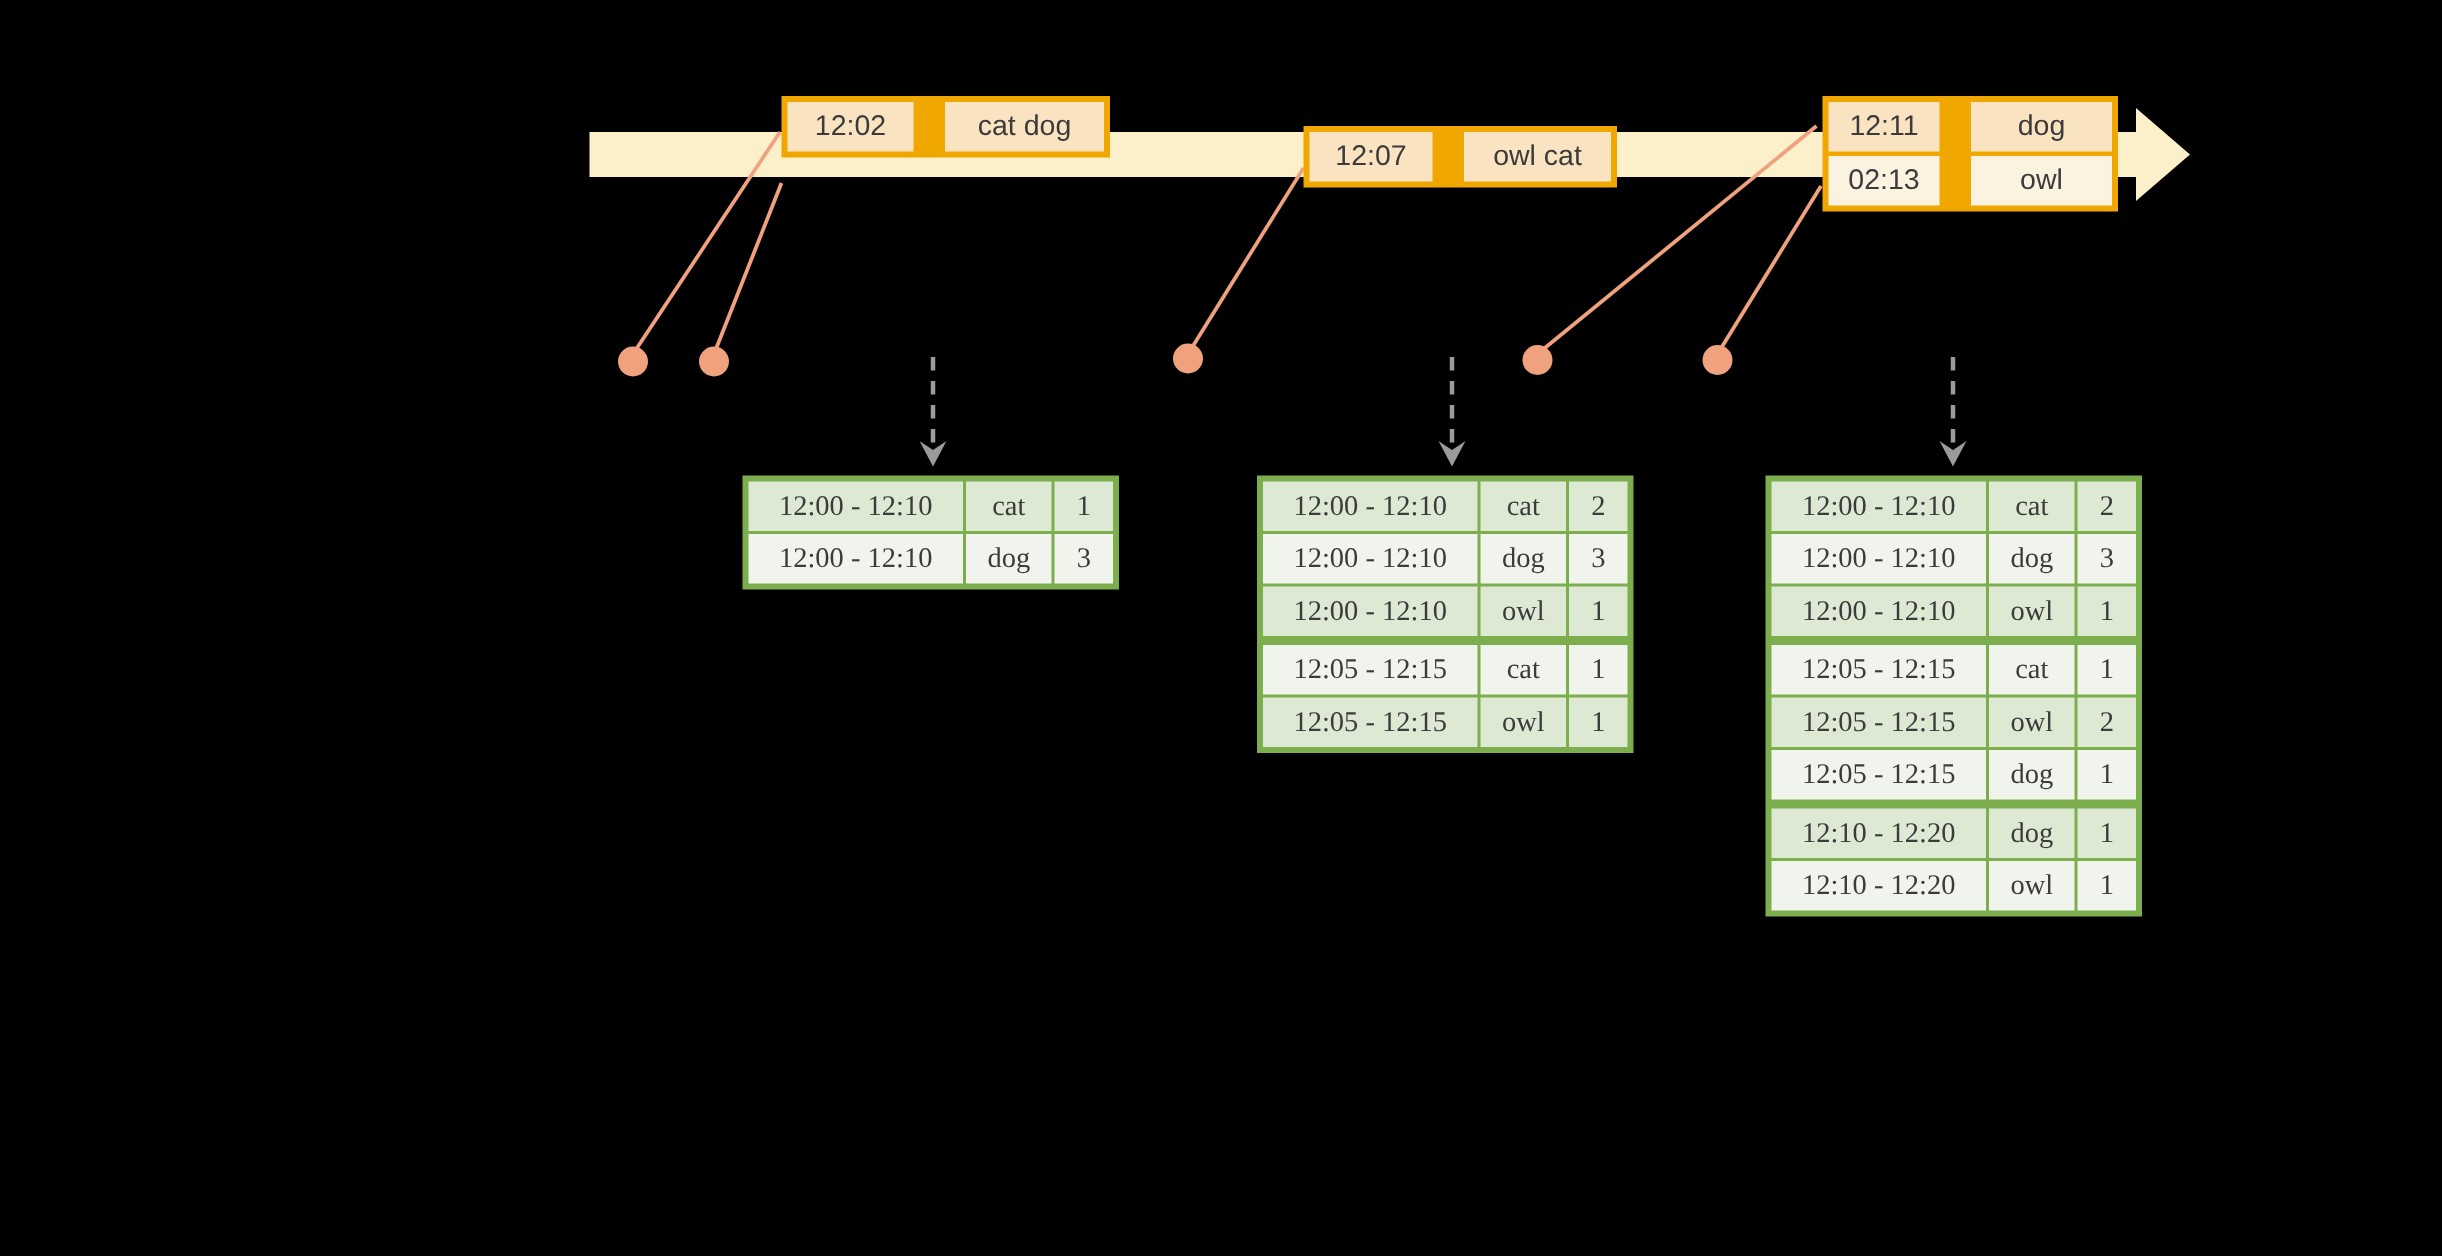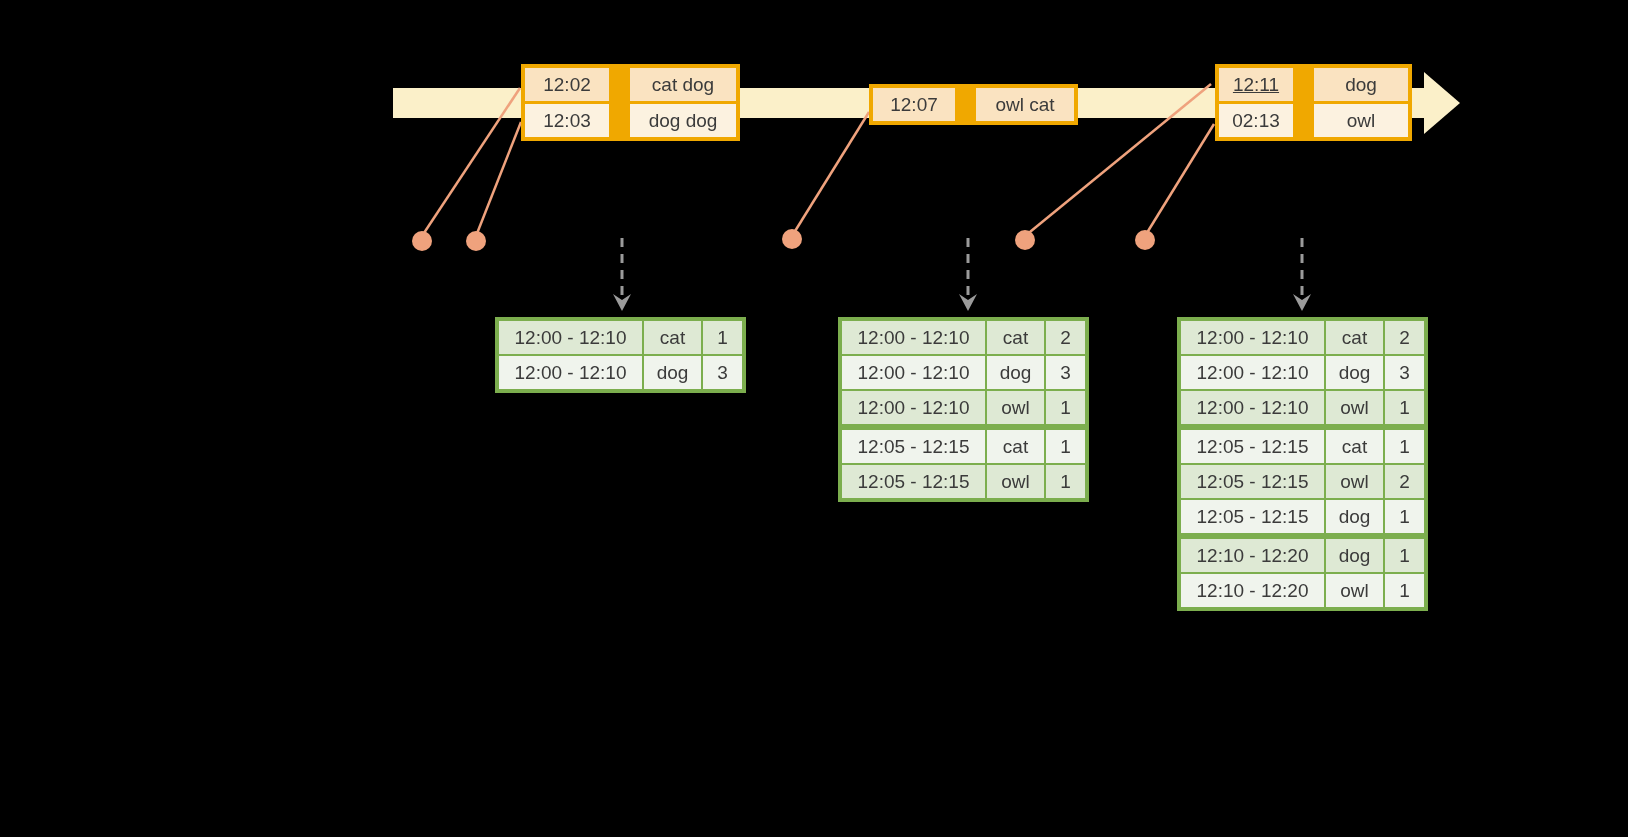--- a/index.html
+++ b/index.html
@@ -26,21 +26,21 @@
   .event-table{
     position:absolute;z-index:3;background:var(--event_border);
     padding:4px;display:flex;flex-direction:column;gap:3px;
   }
   .event-row{display:flex;gap:21px;height:33px;}
   .event-row:nth-child(odd) .cell{background:var(--event_row_fill_dark);}
   .event-row:nth-child(even) .cell{background:var(--event_row_fill_light);}
   
   .result-table{
     position:absolute;z-index:3;background:var(--result_border);
-    padding:4px;display:flex;flex-direction:column;gap:2px;
+    padding:4px;display:flex;flex-direction:column;gap:2px;font-family:Liberation Serif, serif;
   }
   .result-row{display:flex;gap:2px;height:33px;}
   .result-row.group-start{margin-top:4px;}
   .result-row:nth-child(odd) .cell{background:var(--result_row_fill_dark);}
   .result-row:nth-child(even) .cell{background:var(--result_row_fill_light);}
   .cell{
     display:flex;align-items:center;justify-content:center;
     font-size:19px;color:var(--text);white-space:nowrap;
   }
 </style>
@@ -78,34 +78,30 @@
       <line class="trigger-line" x1="1302" y1="238" x2="1302" y2="296"></line>
       <path class="trigger-head" d="M1293,294 L1302,311 L1311,294 L1302,300 Z"></path>
     </g>
   </svg>
 
   <div class="event-table" style="left:521px;top:64px;">
       <div class="event-row">
         <div class="cell" style="width: 84px;">12:02</div>
         <div class="cell" style="width: 106px;">cat dog</div>
       </div>
-      <div class="event-row">
-        <div class="cell" style="width: 84px;">12:03</div>
-        <div class="cell" style="width: 106px;">dog dog</div>
-      </div>
     </div>
   <div class="event-table" style="left:869px;top:84px;">
       <div class="event-row">
         <div class="cell" style="width: 82px;">12:07</div>
         <div class="cell" style="width: 98px;">owl cat</div>
       </div>
     </div>
   <div class="event-table" style="left:1215px;top:64px;">
       <div class="event-row">
-        <div class="cell" style="width: 74px; text-decoration: underline;">12:11</div>
+        <div class="cell" style="width: 74px;">12:11</div>
         <div class="cell" style="width: 94px;">dog</div>
       </div>
       <div class="event-row">
         <div class="cell" style="width: 74px;">02:13</div>
         <div class="cell" style="width: 94px;">owl</div>
       </div>
     </div>
 
   <div class="result-table" style="left:495px;top:317px;">
       <div class="result-row">

